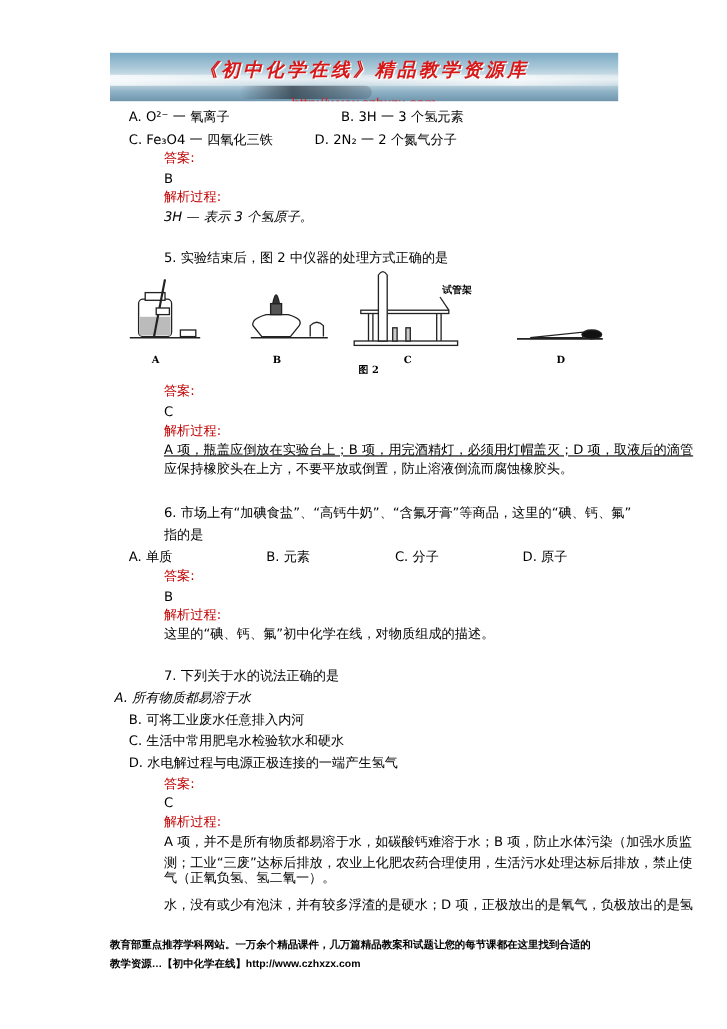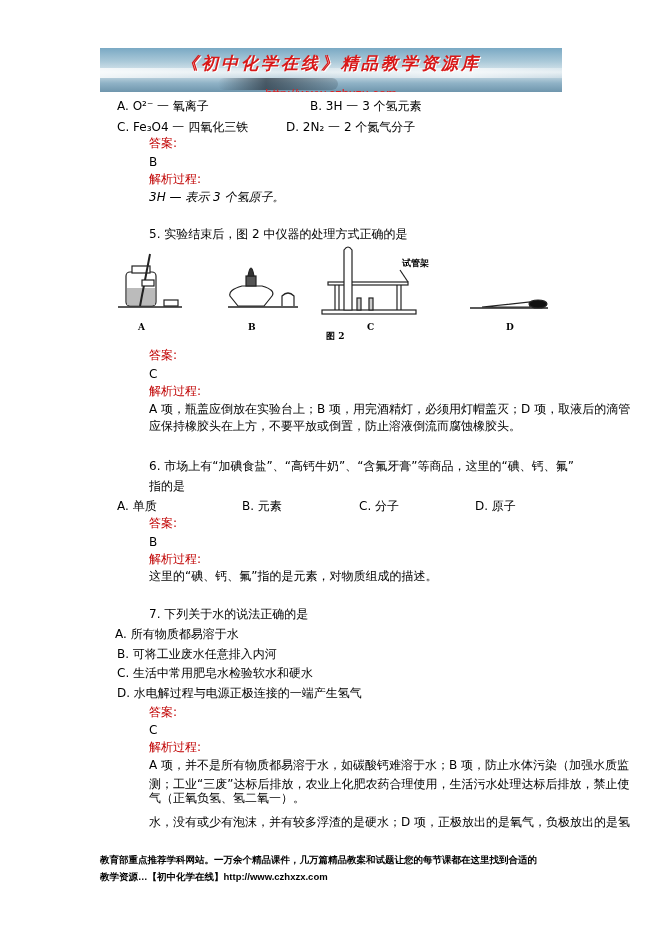--- a/index.html
+++ b/index.html
@@ -114,36 +114,36 @@
       <text class="figcap" x="138" y="84">B</text>
       <text class="figcap" x="257" y="84">C</text>
       <text class="figcap" x="396" y="84">D</text>
       <text class="figcap" x="216" y="93">图 2</text>
     </svg>
   </div>
 
   <div class="line label" style="top:347px;">答案:</div>
   <div class="line" style="top:366px;">C</div>
   <div class="line label" style="top:383px;">解析过程:</div>
-  <div class="line" style="top:401px;">A 项，瓶盖应倒放在实验台上；B 项，用完酒精灯，必须用灯帽盖灭；D 项，取液后的滴管</div>
+  <div class="line" style="top:401px;text-decoration:underline;">A 项，瓶盖应倒放在实验台上；B 项，用完酒精灯，必须用灯帽盖灭；D 项，取液后的滴管</div>
   <div class="line" style="top:418px;">应保持橡胶头在上方，不要平放或倒置，防止溶液倒流而腐蚀橡胶头。</div>
 
   <div class="line" style="top:458px;">6. 市场上有“加碘食盐”、“高钙牛奶”、“含氟牙膏”等商品，这里的“碘、钙、氟”</div>
   <div class="line" style="top:478px;">指的是</div>
   <div class="opt" style="left:117px; top:498px;">A. 单质</div>
   <div class="opt" style="left:242px; top:498px;">B. 元素</div>
   <div class="opt" style="left:359px; top:498px;">C. 分子</div>
   <div class="opt" style="left:475px; top:498px;">D. 原子</div>
   <div class="line label" style="top:515px;">答案:</div>
   <div class="line" style="top:534px;">B</div>
   <div class="line label" style="top:551px;">解析过程:</div>
-  <div class="line" style="top:568px;">这里的“碘、钙、氟”指的是元素，对物质组成的描述。</div>
+  <div class="line" style="top:568px;">这里的“碘、钙、氟”初中化学在线，对物质组成的描述。</div>
 
   <div class="line" style="top:606px;">7. 下列关于水的说法正确的是</div>
-  <div class="opt" style="left:115px; top:626px;">A. 所有物质都易溶于水</div>
+  <div class="opt" style="left:104px; top:626px;font-style:italic;">A. 所有物质都易溶于水</div>
   <div class="opt" style="left:117px; top:646px;">B. 可将工业废水任意排入内河</div>
   <div class="opt" style="left:117px; top:665px;">C. 生活中常用肥皂水检验软水和硬水</div>
   <div class="opt" style="left:117px; top:685px;">D. 水电解过程与电源正极连接的一端产生氢气</div>
   <div class="line label" style="top:704px;">答案:</div>
   <div class="line" style="top:722px;">C</div>
   <div class="line label" style="top:739px;">解析过程:</div>
   <div class="line" style="top:757px;">A 项，并不是所有物质都易溶于水，如碳酸钙难溶于水；B 项，防止水体污染（加强水质监</div>
   <div class="line" style="top:776px;">测；工业“三废”达标后排放，农业上化肥农药合理使用，生活污水处理达标后排放，禁止使</div>
   <div class="line" style="top:814px;">水，没有或少有泡沫，并有较多浮渣的是硬水；D 项，正极放出的是氧气，负极放出的是氢</div>
   <div class="line" style="top:790px;">气（正氧负氢、氢二氧一）。</div>

